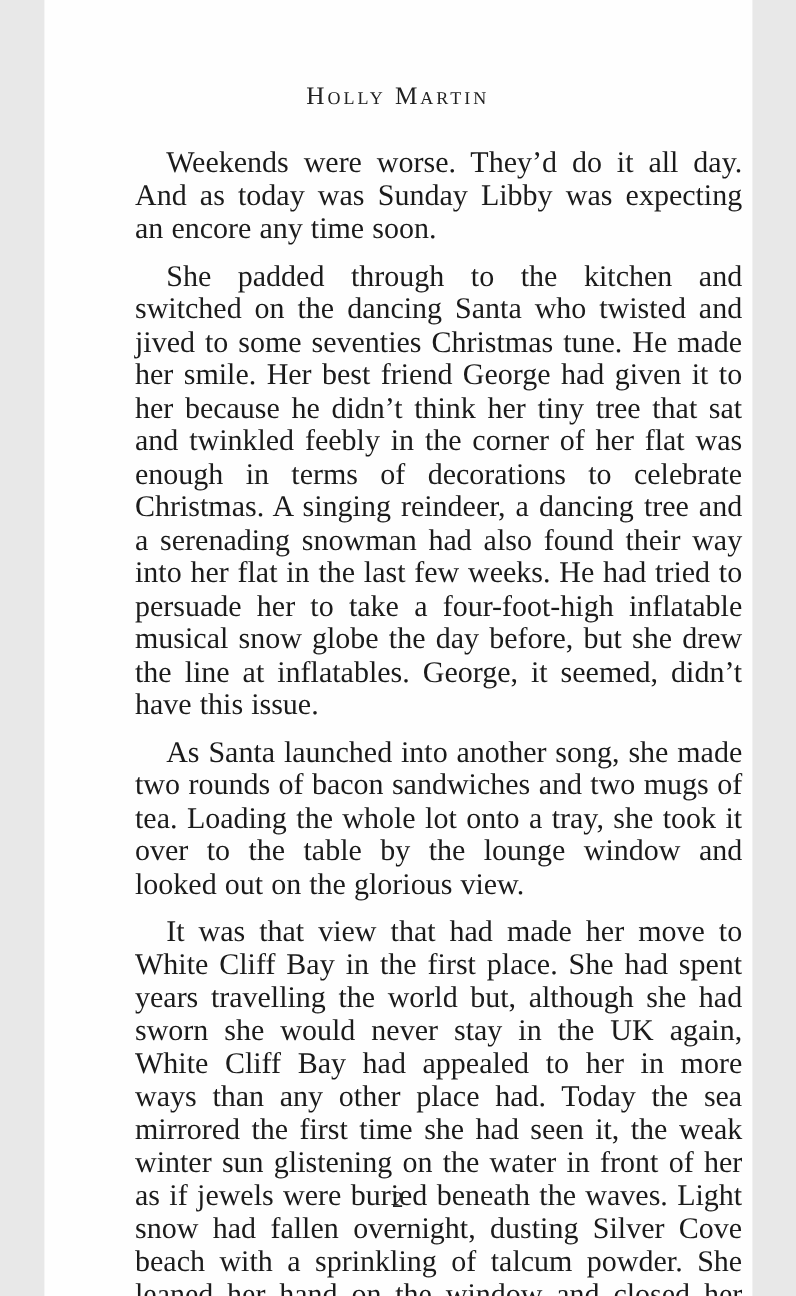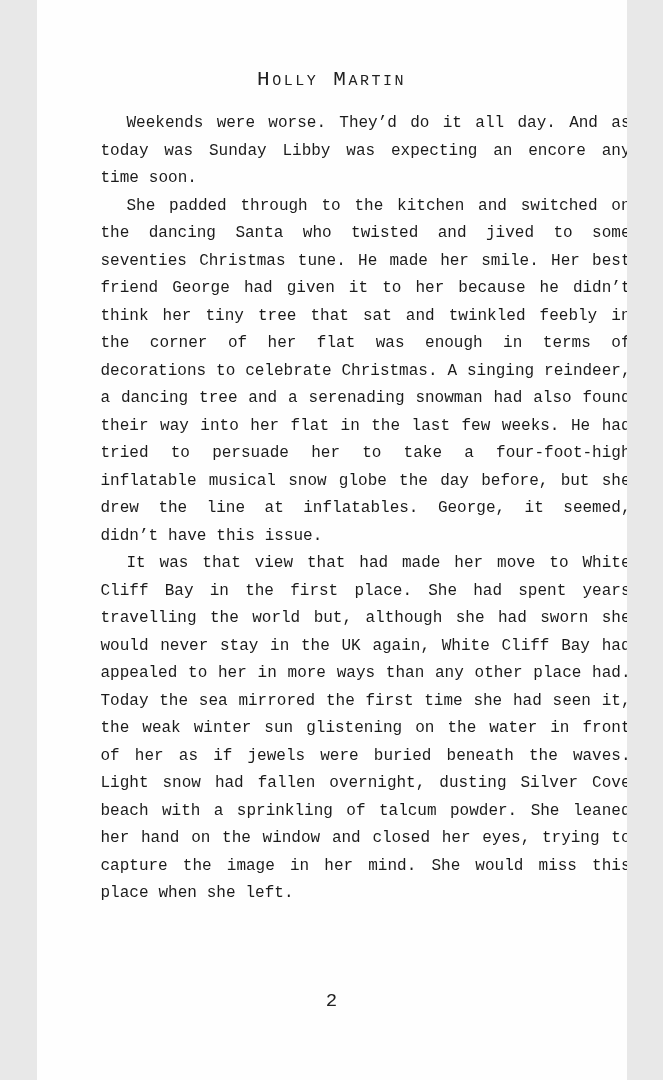--- a/index.html
+++ b/index.html
@@ -8,44 +8,44 @@
     background: #e8e8e8;
   }
   .page {
     position: relative;
     width: 590px;
     height: 1080px;
     margin: 0 auto;
     background: #fefefdf5;
     background-color: #fefefe;
     color: #1b1b1b;
-    font-family: Liberation Mono, monospace;
+    font-family: Liberation Serif, serif;
     overflow: hidden;
   }
   .running-header {
     position: absolute;
     top: 68px;
     left: 0;
     right: 0;
     text-align: center;
     font-variant: small-caps;
     font-size: 21px;
     letter-spacing: 2.5px;
     color: #222222;
   }
   .page-body {
     position: absolute;
     top: 110px;
     left: 64px;
     width: 530px;
   }
   .page-body p.para {
-    margin: 0;
+    margin: 12px;
     padding: 0;
-    font-size: 16px;
+    font-size: 25px;
     line-height: 27.5px;
     text-align: justify;
     text-indent: 26px;
     word-spacing: 0.02em;
   }
   .page-number {
     position: absolute;
     top: 990px;
     left: 0;
     right: 0;
@@ -56,17 +56,18 @@
 </style>
 </head>
 <body>
 
 <div class="page">
   <div class="running-header">Holly Martin</div>
 
   <div class="page-body">
       <p class="para">Weekends were worse. They’d do it all day. And as today was Sunday Libby was expecting an encore any time soon.</p>
       <p class="para">She padded through to the kitchen and switched on the dancing Santa who twisted and jived to some seventies Christmas tune. He made her smile. Her best friend George had given it to her because he didn’t think her tiny tree that sat and twinkled feebly in the corner of her flat was enough in terms of decorations to celebrate Christmas. A singing reindeer, a dancing tree and a serenading snowman had also found their way into her flat in the last few weeks. He had tried to persuade her to take a four-foot-high inflatable musical snow globe the day before, but she drew the line at inflatables. George, it seemed, didn’t have this issue.</p>
+      <p class="para">As Santa launched into another song, she made two rounds of bacon sandwiches and two mugs of tea. Loading the whole lot onto a tray, she took it over to the table by the lounge window and looked out on the glorious view.</p>
       <p class="para">It was that view that had made her move to White Cliff Bay in the first place. She had spent years travelling the world but, although she had sworn she would never stay in the UK again, White Cliff Bay had appealed to her in more ways than any other place had. Today the sea mirrored the first time she had seen it, the weak winter sun glistening on the water in front of her as if jewels were buried beneath the waves. Light snow had fallen overnight, dusting Silver Cove beach with a sprinkling of talcum powder. She leaned her hand on the window and closed her eyes, trying to capture the image in her mind. She would miss this place when she left.</p>
     </div>
 
   <div class="page-number">2</div>
 </div>
 
 </body></html>

